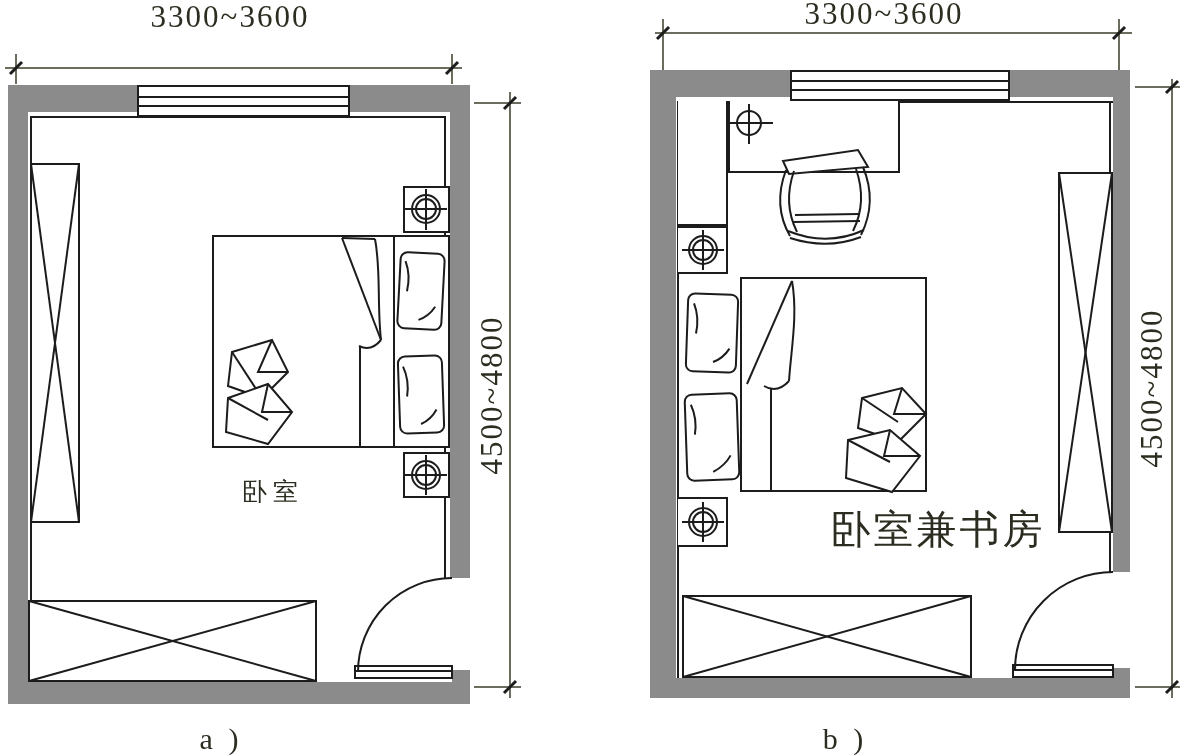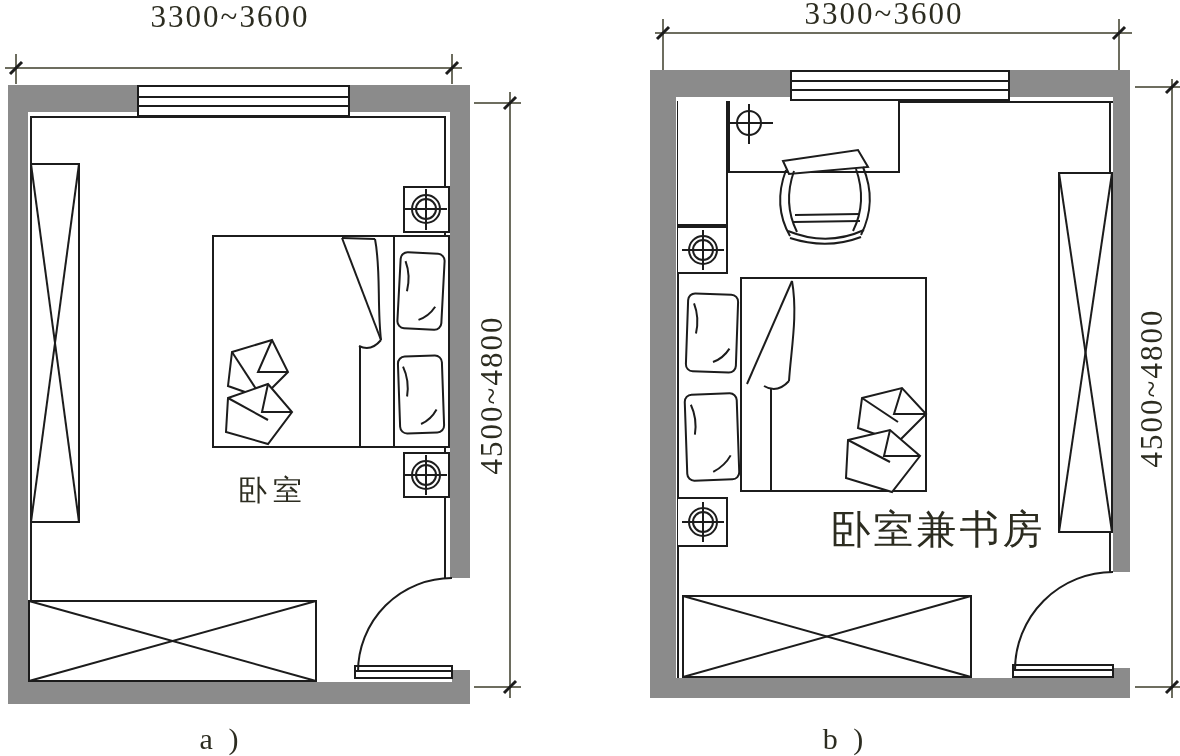--- a/index.html
+++ b/index.html
@@ -11,21 +11,21 @@
   .openbox{position:absolute;background:#ffffff;box-sizing:border-box;}
   .winline{position:absolute;left:0;right:0;height:2px;background:#1c1c1c;}
   .overlay{position:absolute;left:0;top:0;width:1180px;height:756px;pointer-events:none;}
   .overlay line,.overlay path,.overlay circle,.overlay rect{stroke:#1c1c1c;stroke-width:2;fill:none;}
   .overlay .dim{stroke:#3c3c2a;stroke-width:1.5;}
   .overlay .tick{stroke:#1c1c1c;stroke-width:3;}
   .overlay .fw{fill:#ffffff;}
   .txt{position:absolute;transform:translate(-50%,-50%);white-space:nowrap;color:#2c2c20;}
   .dimtxt{font-size:31px;letter-spacing:2px;}
   .vert{transform:translate(-50%,-50%) rotate(-90deg);}
-  .roomtxt{font-size:29px;letter-spacing:6px;}
+  .roomtxt{font-size:25px;letter-spacing:6px;}
   .roomtxt-b{font-size:40px;letter-spacing:3px;}
   .plantxt{font-size:30px;letter-spacing:4px;}
 
   
   #a-wall-top-left{left:8px;top:85px;width:129px;height:27px;}
   #a-wall-top-right{left:350px;top:85px;width:120px;height:27px;}
   #a-wall-left{left:8px;top:85px;width:20px;height:619px;}
   #a-wall-right-upper{left:450px;top:85px;width:20px;height:493px;}
   #a-wall-right-stub{left:452px;top:670px;width:18px;height:14px;}
   #a-wall-bottom{left:8px;top:682px;width:462px;height:22px;}

